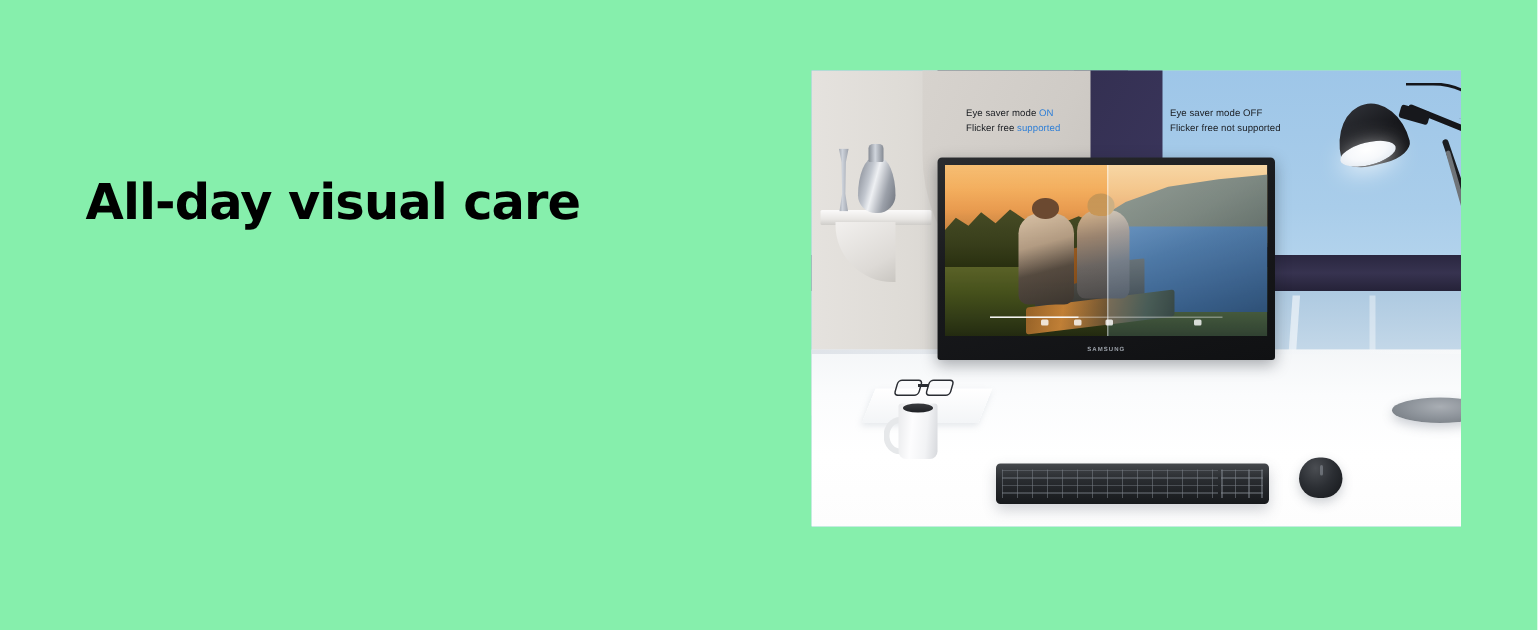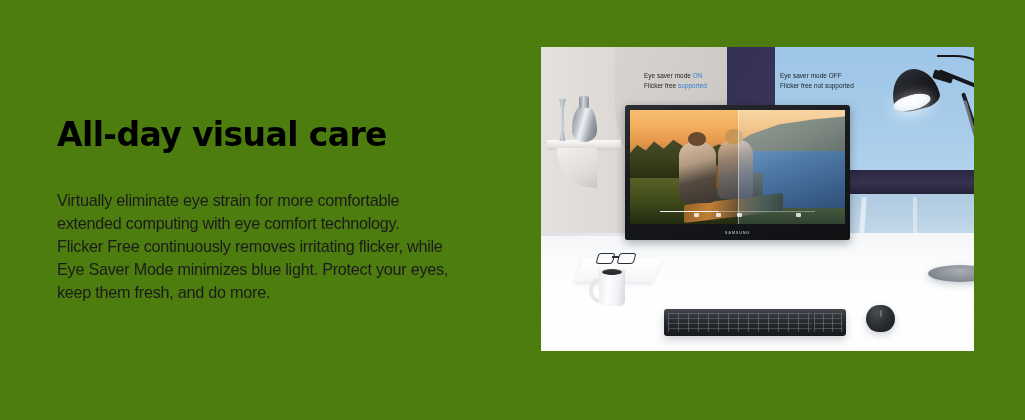--- a/index.html
+++ b/index.html
@@ -13,21 +13,21 @@
     overflow: hidden;
     font-family: "Liberation Sans", sans-serif;
     position: relative;
   }
 
   
   .banner {
     position: relative;
     width: 1025px;
     height: 420px;
-    background: #4d7c0f;
+    background: #86efac;
   }
 
   
   .copy-block {
     position: absolute;
     left: 57px;
     top: 118px;
     width: 420px;
   }
   .headline {
@@ -690,21 +690,20 @@
   .callout .val-sup { color: #2f7fd6; }
   .callout .val-nsup { color: #1a1d22; }
 </style>
 </head>
 <body>
 
 <div class="banner">
 
   <div class="copy-block">
     <h1 class="headline">All-day visual care</h1>
-    <p class="body-copy">Virtually eliminate eye strain for more comfortable extended computing with eye comfort technology. Flicker Free continuously removes irritating flicker, while Eye Saver Mode minimizes blue light. Protect your eyes, keep them fresh, and do more.</p>
   </div>
 
   <div class="photo">
 
     <div class="sky"></div>
     <div class="cityscape"></div>
     <div class="city-lights"></div>
     <div class="win-frame-a"></div>
     <div class="win-frame-b"></div>
     <div class="mullion-v"></div>

